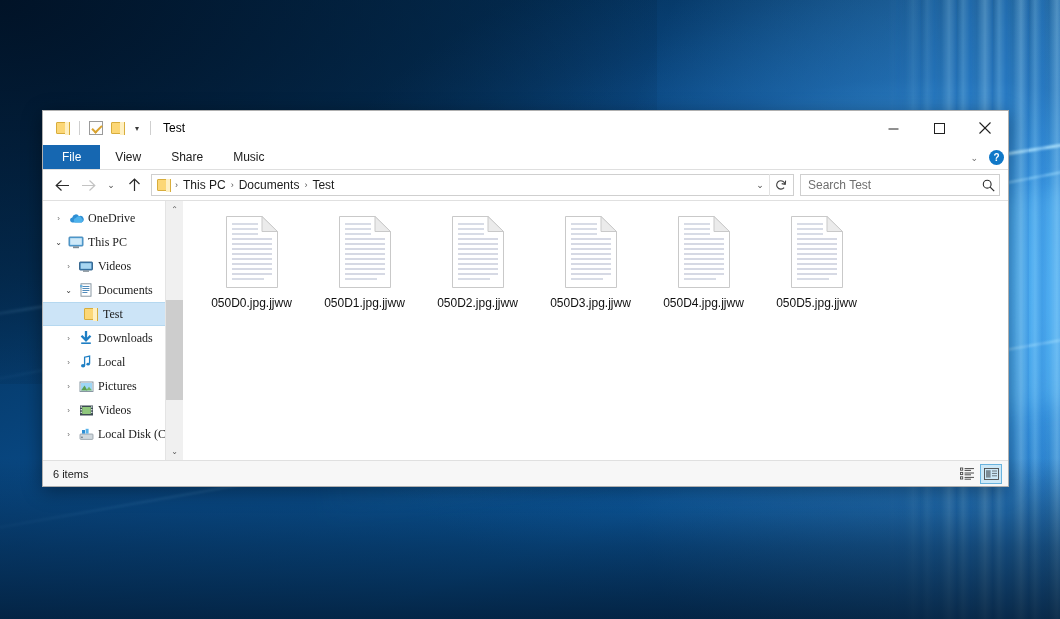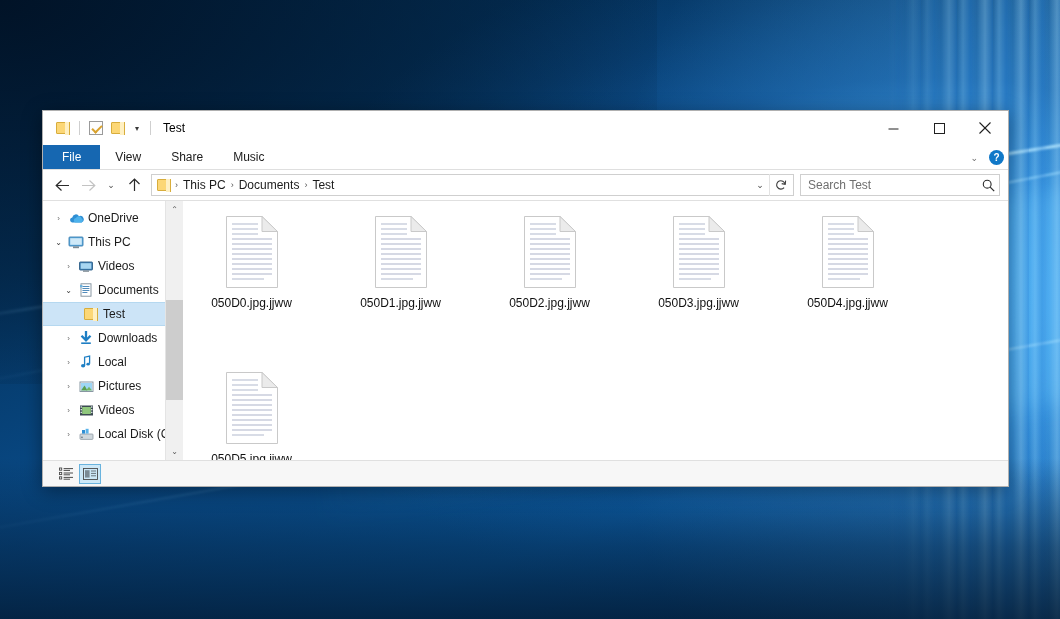--- a/index.html
+++ b/index.html
@@ -259,21 +259,21 @@
   .nav-exp {
     width: 15px; flex: none;
     font-size: 8px; color: #6d6d6d;
     display: flex; align-items: center; justify-content: center;
   }
   .nav-exp.open { color: #3c3c3c; }
   .nav-ico {
     width: 20px; flex: none;
     display: flex; align-items: center; justify-content: center;
   }
-  .nav-label { padding-left: 2px; }
+  .nav-label { padding-left: 2px; font-family: Liberation Serif, serif; }
   .indent-1 { padding-left: 18px; }
   .indent-2 { padding-left: 38px; }
 
   
   .nav-scrollbar {
     position: absolute; right: 0; top: 0; bottom: 0; width: 17px;
     background: #f0f0f0;
     display: flex; flex-direction: column; align-items: center;
   }
   .sb-arrow {
@@ -294,21 +294,20 @@
   }
 
   
   .filepane {
     flex: 1;
     background: #ffffff;
     padding: 10px 0 0 12px;
     display: flex; flex-wrap: wrap;
     align-content: flex-start;
     overflow: hidden;
-    gap: 36px;
   }
   .file-item {
     width: 113px;
     height: 120px;
     display: flex; flex-direction: column; align-items: center;
     padding-top: 4px;
   }
   .file-icon { width: 56px; height: 74px; position: relative; }
   .file-name {
     margin-top: 7px;
@@ -728,20 +727,21 @@
               </g>
             </svg>
           </span>
           <span class="file-name">050D5.jpg.jjww</span>
         </div>
 
       </div>
     </div>
 
     <div class="statusbar">
+      <span class="status-text">6 items</span>
       <span class="view-btn">
         <svg width="15" height="13" viewBox="0 0 15 13">
           <rect x="0.5" y="1" width="2.2" height="2.2" fill="none" stroke="#4a4a4a" stroke-width="0.9"></rect>
           <rect x="0.5" y="5.4" width="2.2" height="2.2" fill="none" stroke="#4a4a4a" stroke-width="0.9"></rect>
           <rect x="0.5" y="9.8" width="2.2" height="2.2" fill="none" stroke="#4a4a4a" stroke-width="0.9"></rect>
           <line x1="4.6" y1="1.6" x2="14" y2="1.6" stroke="#4a4a4a" stroke-width="1"></line>
           <line x1="4.6" y1="3.4" x2="11" y2="3.4" stroke="#4a4a4a" stroke-width="1"></line>
           <line x1="4.6" y1="6" x2="14" y2="6" stroke="#4a4a4a" stroke-width="1"></line>
           <line x1="4.6" y1="7.8" x2="11" y2="7.8" stroke="#4a4a4a" stroke-width="1"></line>
           <line x1="4.6" y1="10.4" x2="14" y2="10.4" stroke="#4a4a4a" stroke-width="1"></line>

